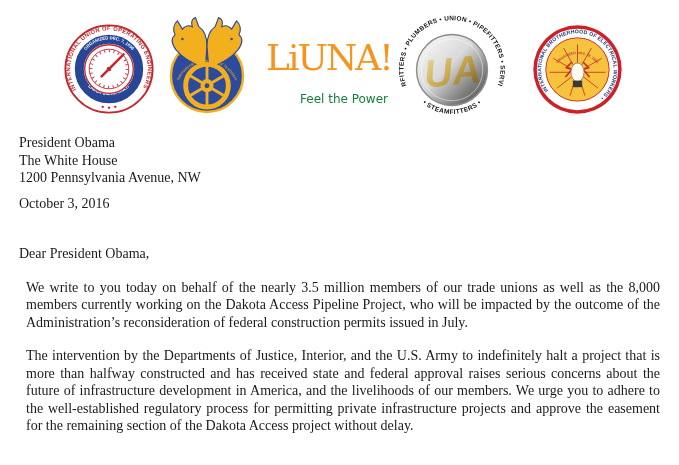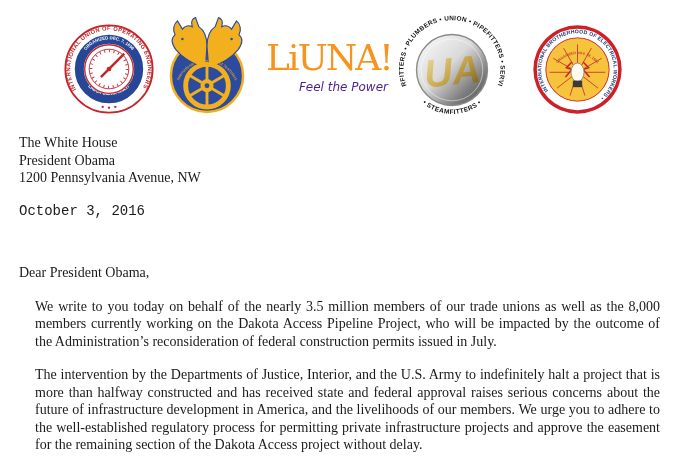--- a/index.html
+++ b/index.html
@@ -8,28 +8,28 @@
   
   #letterhead{position:absolute;left:0;top:0;width:679px;height:130px;}
   .logo{position:absolute;}
   #logo-iuoe{left:64px;top:24px;width:90px;height:90px;}
   #logo-teamsters{left:166px;top:12px;width:82px;height:108px;}
   #logo-liuna{left:266px;top:40px;width:124px;height:58px;}
   #logo-ua{left:396px;top:14px;width:112px;height:112px;}
   #logo-ibew{left:531px;top:22px;width:93px;height:95px;}
   .liuna-word{font-family:"DejaVu Serif",serif;font-weight:normal;color:#f7941e;
               font-size:36px;line-height:36px;letter-spacing:-2px;}
-  .liuna-tag{font-family:"DejaVu Sans","Liberation Sans",sans-serif;font-style:italic;
-             color:#4c1d95;font-size:12px;text-align:right;margin-top:4px;padding-right:2px;}
+  .liuna-tag{font-family:"DejaVu Sans","Liberation Sans",sans-serif;
+             color:#15803d;font-size:12px;text-align:right;margin-top:16px;padding-right:2px;}
   
   #letter{position:absolute;left:19px;right:19px;top:134px;font-size:14px;line-height:17.5px;}
   .addr-line{white-space:nowrap;}
-  #date-line{margin-top:16px;font-family:Liberation Mono, monospace;}
-  #salutation{margin-top:44px;font-family:Liberation Serif, serif;}
-  .para{margin:16px 0 0 16px;text-align:justify;}
+  #date-line{margin-top:8px;}
+  #salutation{margin-top:33px;font-family:Liberation Serif, serif;}
+  .para{margin:16px 0 0 7px;text-align:justify;}
   svg text{font-family:"Liberation Sans","DejaVu Sans",sans-serif;}
 </style>
 </head>
 <body>
 
 <div id="page">
 
   <div id="letterhead">
 
     <div class="logo" id="logo-iuoe">
@@ -169,22 +169,22 @@
           <polyline points="56,42 62,48 56,50 63,58" fill="none" stroke="#cd2128" stroke-width="1.6"></polyline>
           <ellipse cx="50" cy="53" rx="7" ry="10" fill="#fdfbf0" stroke="#8d8d7a" stroke-width="1"></ellipse>
           <rect x="45" y="62" width="10" height="7" fill="#3a3a3a"></rect>
         </g>
       </svg>
     </div>
 
   </div>
 
   <div id="letter">
+    <div class="addr-line">President Obama</div>
     <div class="addr-line">The White House</div>
-    <div class="addr-line">President Obama</div>
     <div class="addr-line">1200 Pennsylvania Avenue, NW</div>
     <div id="date-line">October 3, 2016</div>
     <div id="salutation">Dear President Obama,</div>
     <p class="para">We write to you today on behalf of the nearly 3.5 million members of our trade unions as well as the 8,000 members currently working on the Dakota Access Pipeline Project, who will be impacted by the outcome of the Administration’s reconsideration of federal construction permits issued in July.</p>
     <p class="para">The intervention by the Departments of Justice, Interior, and the U.S. Army to indefinitely halt a project that is more than halfway constructed and has received state and federal approval raises serious concerns about the future of infrastructure development in America, and the livelihoods of our members. We urge you to adhere to the well-established regulatory process for permitting private infrastructure projects and approve the easement for the remaining section of the Dakota Access project without delay.</p>
   </div>
 
 </div>
 
 </body></html>

